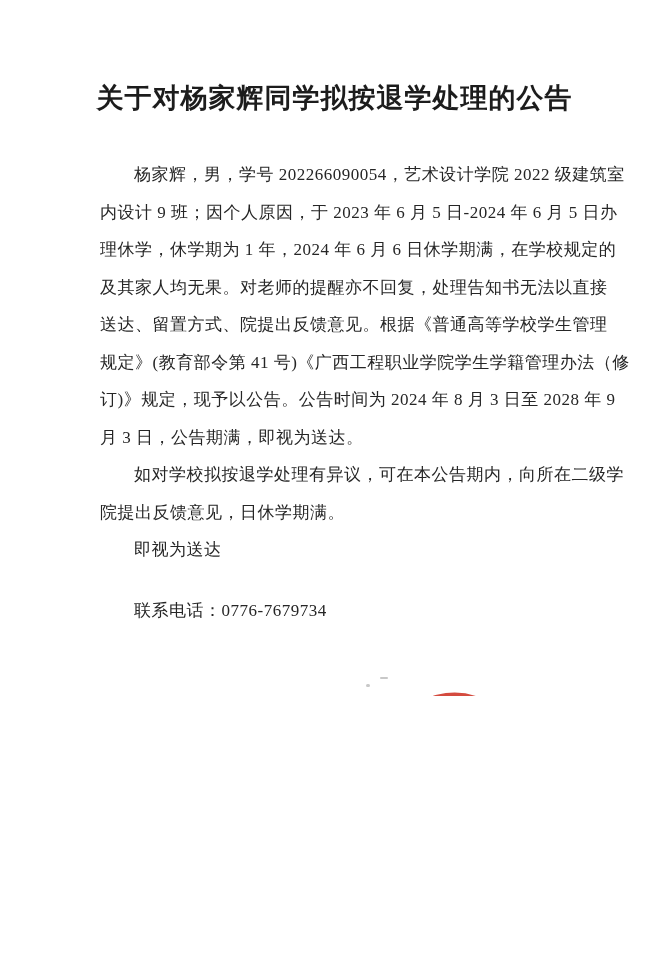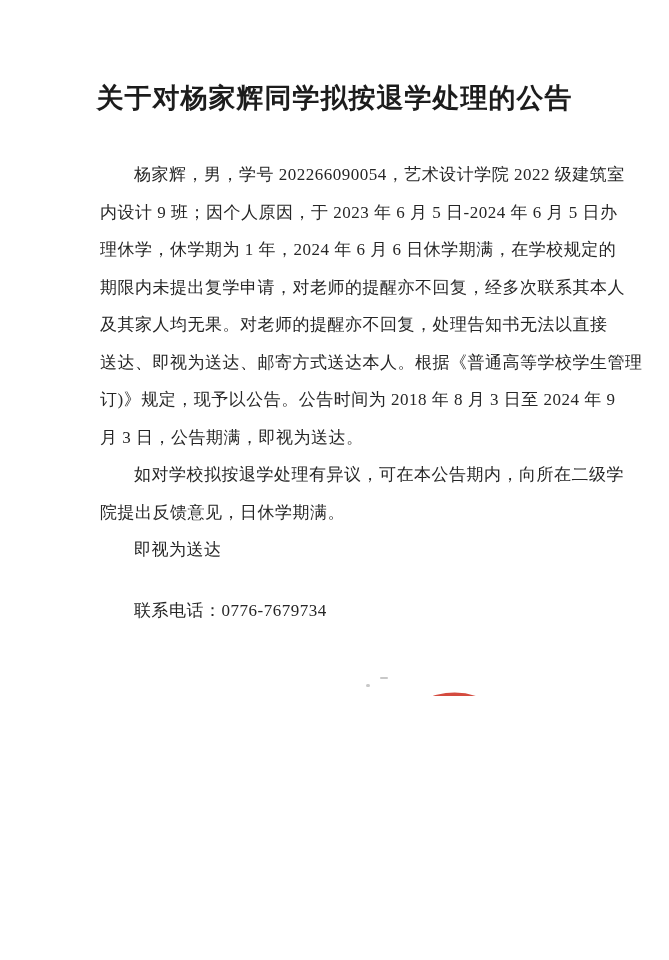--- a/index.html
+++ b/index.html
@@ -79,24 +79,24 @@
 <body>
 
 <div class="page">
 
   <h1 class="title">关于对杨家辉同学拟按退学处理的公告</h1>
 
   <div class="body-block">
     <div class="line indent">杨家辉，男，学号 202266090054，艺术设计学院 2022 级建筑室</div>
     <div class="line">内设计 9 班；因个人原因，于 2023 年 6 月 5 日-2024 年 6 月 5 日办</div>
     <div class="line">理休学，休学期为 1 年，2024 年 6 月 6 日休学期满，在学校规定的</div>
-    <div class="line">期限内未提出复学申请，对老师的提醒亦不回复，经多次联系其本人</div>
     <div class="line">及其家人均无果。对老师的提醒亦不回复，处理告知书无法以直接</div>
-    <div class="line">送达、即视为送达、邮寄方式送达本人。根据《普通高等学校学生管理</div>
-    <div class="line">订)》规定，现予以公告。公告时间为 2018 年 8 月 3 日至 2024 年 9</div>
+    <div class="line">送达、留置方式、院提出反馈意见。根据《普通高等学校学生管理</div>
+    <div class="line">规定》(教育部令第 41 号)《广西工程职业学院学生学籍管理办法（修</div>
+    <div class="line">订)》规定，现予以公告。公告时间为 2024 年 8 月 3 日至 2028 年 9</div>
     <div class="line plain">月 3 日，公告期满，即视为送达。</div>
 
     <div class="line indent">如对学校拟按退学处理有异议，可在本公告期内，向所在二级学</div>
     <div class="line plain">院提出反馈意见，日休学期满。</div>
 
     <div class="line plain indent">即视为送达</div>
 
     <div class="spacer-small"></div>
 
     <div class="line plain indent">联系电话：0776-7679734</div>

